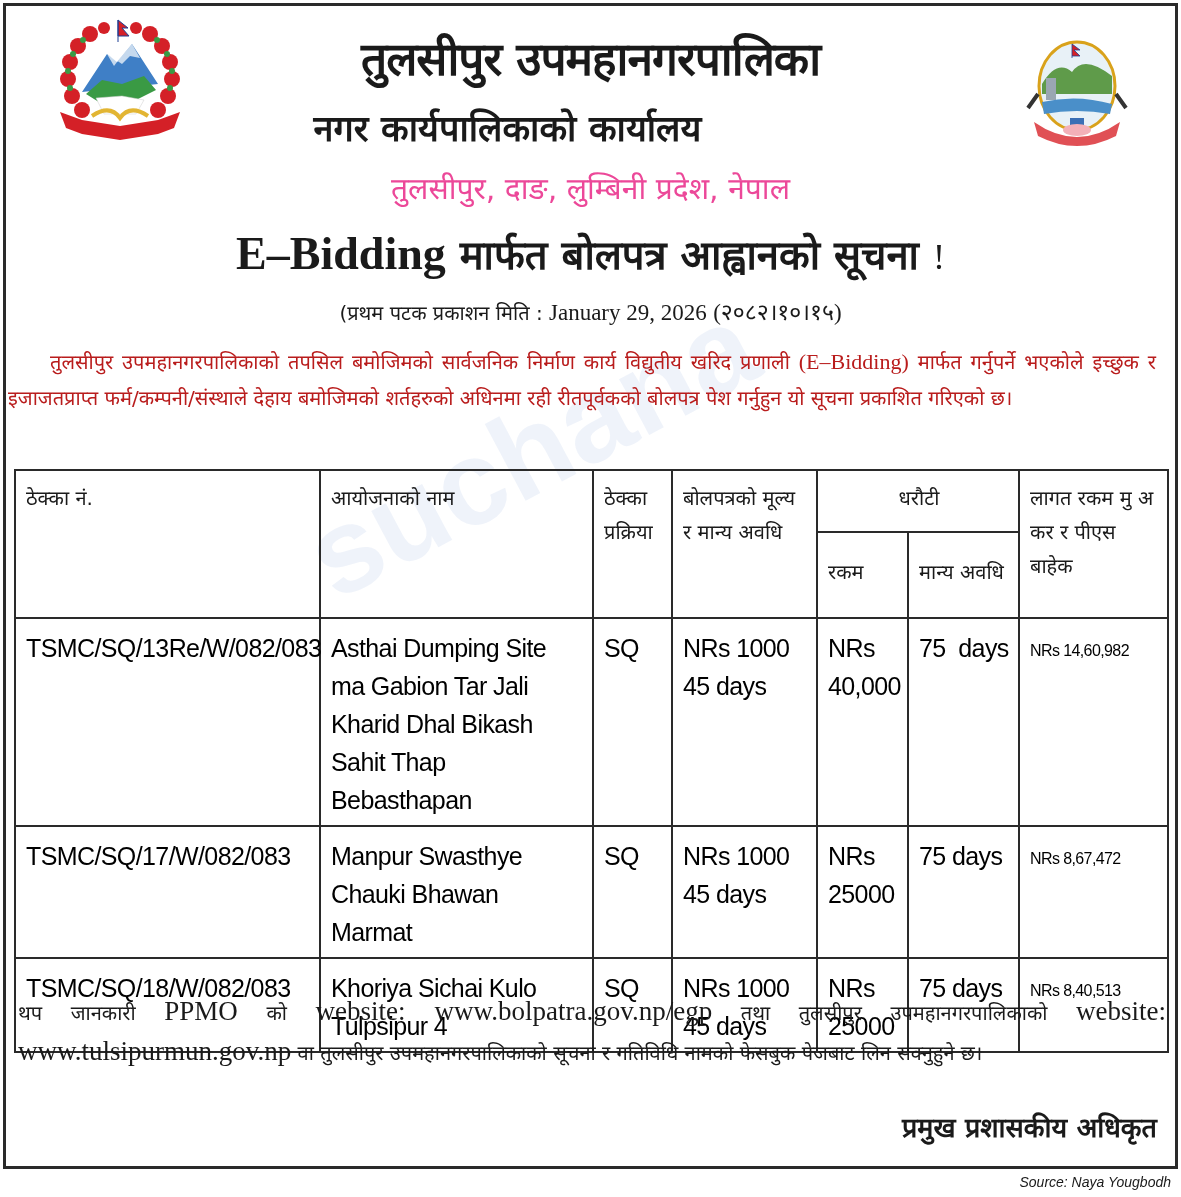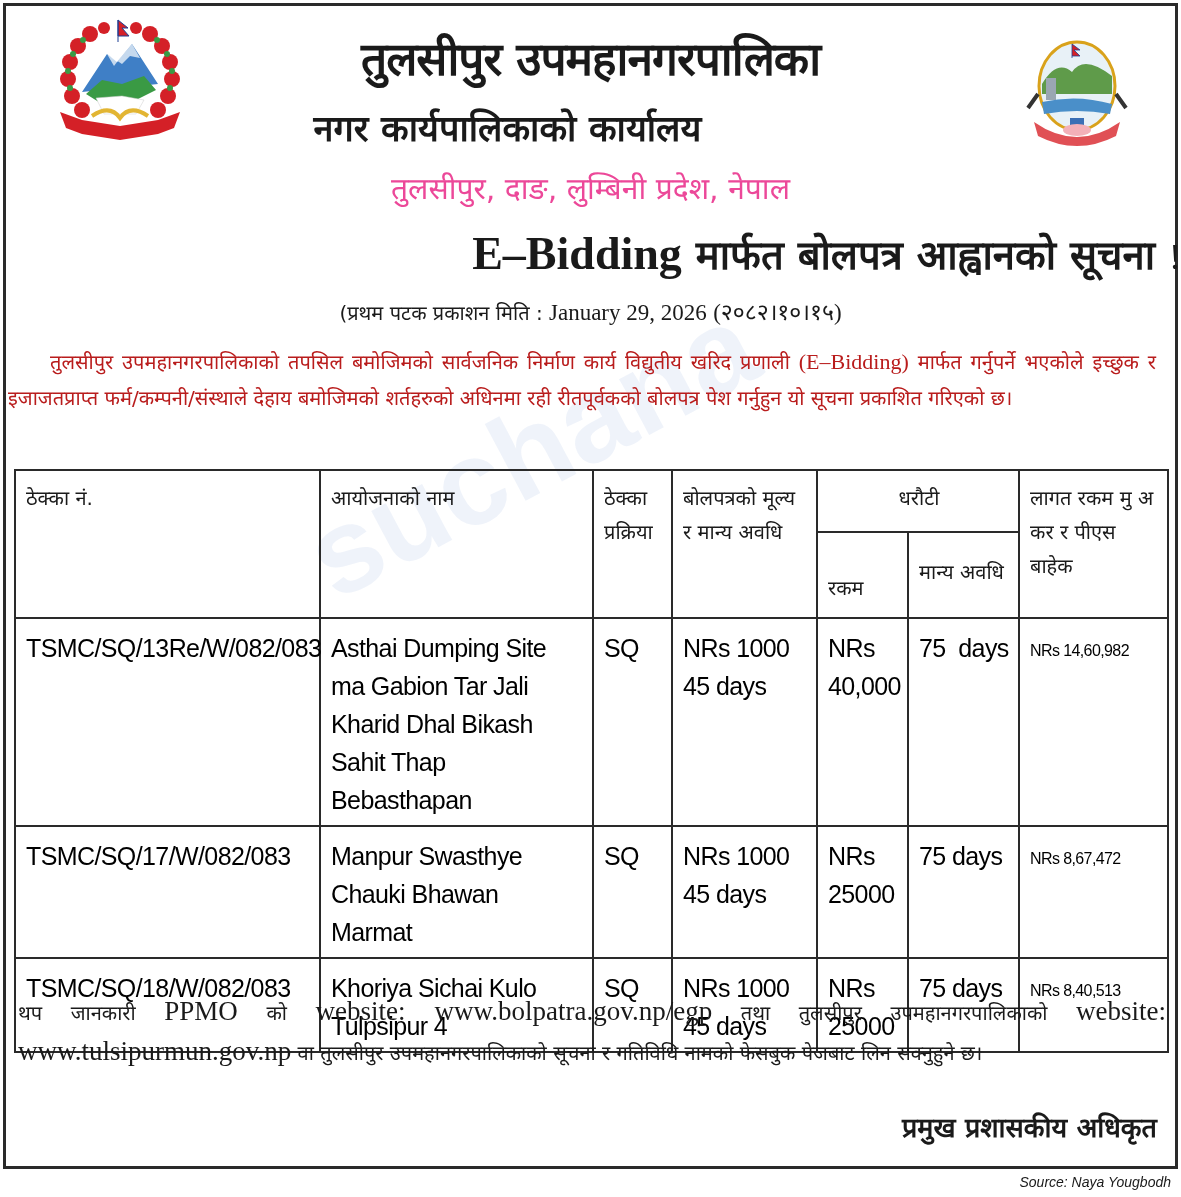--- a/index.html
+++ b/index.html
@@ -22,21 +22,21 @@
     }
     .title-2 {
       position: absolute; left: 0; width: 1015px; top: 103px; text-align: center;
       font-weight: bold; font-size: 36px; color: #1a1a1a;
     }
     .title-3 {
       position: absolute; left: 0; width: 1181px; top: 167px; text-align: center;
       font-size: 30px; color: #ec4899;
     }
     .title-4 {
-      position: absolute; left: 0; width: 1181px; top: 226px; text-align: right;
+      position: absolute; left: 0; width: 1181px; top: 226px; text-align: center;
       font-size: 40px; font-weight: bold; color: #1a1a1a; white-space: nowrap;
     }
     .title-4 .latin { font-family: "Liberation Serif", serif; font-size: 46px; }
     .title-4 .bang { font-family: "Liberation Serif", serif; font-weight: normal; font-size: 36px; }
     .pubdate {
       position: absolute; left: 0; width: 1181px; top: 295px; text-align: center;
       font-size: 20px; color: #1a1a1a;
     }
     .pubdate .latin { font-family: "Liberation Serif", serif; font-size: 23px; }
 
@@ -187,21 +187,21 @@
   <thead>
     <tr class="row-head-1">
       <th rowspan="2">ठेक्का नं.</th>
       <th rowspan="2">आयोजनाको नाम</th>
       <th rowspan="2">ठेक्का प्रक्रिया</th>
       <th rowspan="2">बोलपत्रको मूल्य र मान्य अवधि</th>
       <th colspan="2" class="center">धरौटी</th>
       <th rowspan="2">लागत रकम मु अ कर र पीएस बाहेक</th>
     </tr>
     <tr class="row-head-2">
-      <th style="padding-top:38px">रकम</th>
+      <th style="padding-top:22px">रकम</th>
       <th style="padding-top:22px">मान्य अवधि</th>
     </tr>
   </thead>
   <tbody>
     <tr style="height:170px">
       <td>TSMC/SQ/13Re/W/082/083</td>
       <td>Asthai Dumping Site ma Gabion Tar Jali Kharid Dhal Bikash Sahit Thap Bebasthapan</td>
       <td>SQ</td>
       <td>
         <div>NRs 1000</div>

